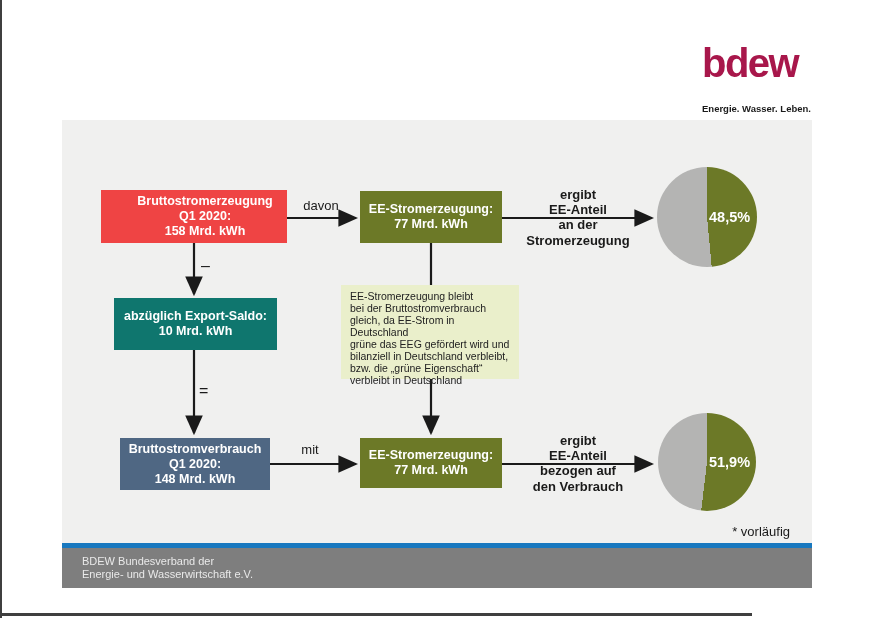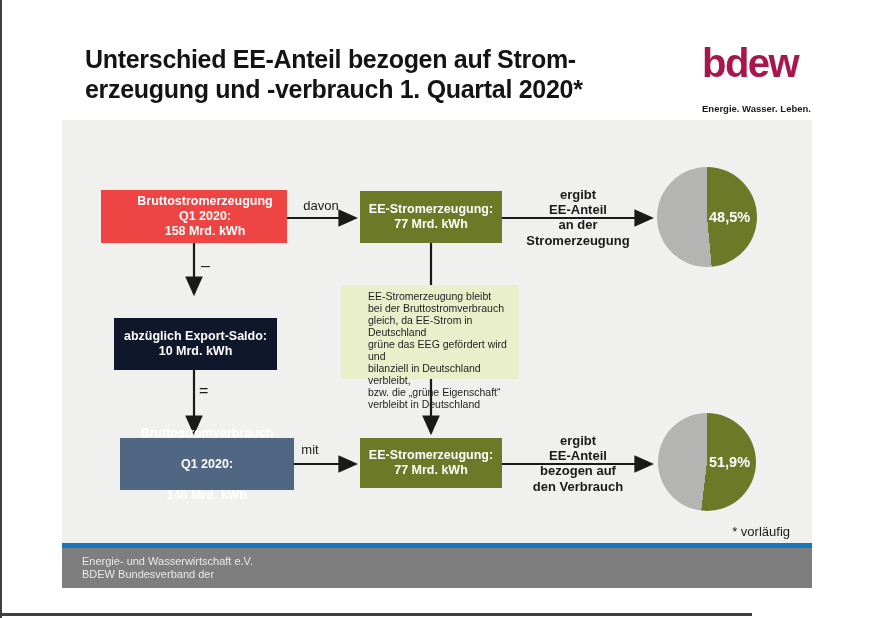--- a/index.html
+++ b/index.html
@@ -21,25 +21,25 @@
   .canvas { position:absolute; left:62px; top:120px; width:750px; height:423px; background:#F0F0EF; }
   .arrows { position:absolute; left:0; top:0; z-index:1; }
 
   .box { position:absolute; z-index:2; color:#ffffff; font-weight:bold; font-size:12.5px;
          text-align:center; display:flex; flex-direction:column; justify-content:center;
          line-height:15px; }
   .box.spread { justify-content:center; padding:4px 8px; }
   .b1 { left:39px;  top:70px;  width:186px; height:53px; }
   .b2 { left:298px; top:71px;  width:142px; height:52px; }
   .b3 { left:52px;  top:178px; width:163px; height:52px; }
-  .b4 { left:58px;  top:318px; width:174px; height:52px;gap:16px; }
+  .b4 { left:58px;  top:318px; width:150px; height:52px; }
   .b5 { left:298px; top:318px; width:142px; height:50px; }
 
   .note { position:absolute; z-index:3; left:279px; top:165px; width:178px; height:94px;
-          padding:5px 4px 5px 27px; font-size:10.5px; line-height:12px; color:#222222;
+          padding:5px 4px 5px 9px; font-size:10.5px; line-height:12px; color:#222222;
           text-align:left; }
 
   .oplabel { position:absolute; z-index:2; font-weight:normal; color:#1a1a1a; }
   .minus  { left:139px; top:137px; font-size:16px; }
   .equals { left:137px; top:262px; font-size:16px; }
   .davon  { left:222px; top:78px;  width:74px; font-size:13px; text-align:center; }
   .mit    { left:210px; top:322px; width:76px; font-size:13px; text-align:center; }
   .result { position:absolute; z-index:2; width:144px; font-weight:bold; font-size:13px;
             line-height:15.2px; color:#1a1a1a; text-align:center; }
   .rt { left:444px; top:67px; }
@@ -57,24 +57,20 @@
   .footer-bar { position:absolute; left:62px; top:548px; width:750px; height:40px; background:#7E7E7E; }
   .footer-text { padding:7px 0 0 20px; font-size:11px; line-height:13px; color:#E9E9E9; }
 </style>
 </head>
 <body>
 
 <div class="page">
   <div class="edge-left"></div>
   <div class="edge-bottom"></div>
 
-  <div class="title">
-    <div>Unterschied EE-Anteil bezogen auf Strom-</div>
-    <div>erzeugung und -verbrauch 1. Quartal 2020*</div>
-  </div>
 
   <div class="logo">
     <div class="logo-word" style="color: rgb(168, 23, 75);">bdew</div>
     <div class="logo-tag">Energie. Wasser. Leben.</div>
   </div>
 
   <div class="canvas">
 
     <svg class="arrows" width="750" height="423" viewBox="0 0 750 423">
       <defs>
@@ -95,21 +91,21 @@
       <span>Bruttostromerzeugung</span>
       <span>Q1 2020:</span>
       <span>158 Mrd. kWh</span>
     </div>
 
     <div class="box spread b2" style="background: rgb(108, 121, 39);">
       <span>EE-Stromerzeugung:</span>
       <span>77 Mrd. kWh</span>
     </div>
 
-    <div class="box spread b3" style="background: #0f172a; margin-top: 20px;">
+    <div class="box spread b3" style="background: #0f766e;">
       <span>abzüglich Export-Saldo:</span>
       <span>10 Mrd. kWh</span>
     </div>
 
     <div class="box b4" style="background: rgb(79, 103, 131);">
       <span>Bruttostromverbrauch</span>
       <span>Q1 2020:</span>
       <span>148 Mrd. kWh</span>
     </div>
 
@@ -154,17 +150,17 @@
     <div class="pie pie2" style="background: conic-gradient(rgb(108, 121, 39) 0%, rgb(108, 121, 39) 51.9%, rgb(180, 180, 179) 51.9%, rgb(180, 180, 179) 100%);">
       <span class="pie-label">51,9%</span>
     </div>
   </div>
 
   <div class="footnote">* vorläufig</div>
 
   <div class="blue-rule"></div>
   <div class="footer-bar">
     <div class="footer-text">
+      <div>BDEW Bundesverband der</div>
       <div>Energie- und Wasserwirtschaft e.V.</div>
-      <div>BDEW Bundesverband der</div>
     </div>
   </div>
 </div>
 
 </body></html>

